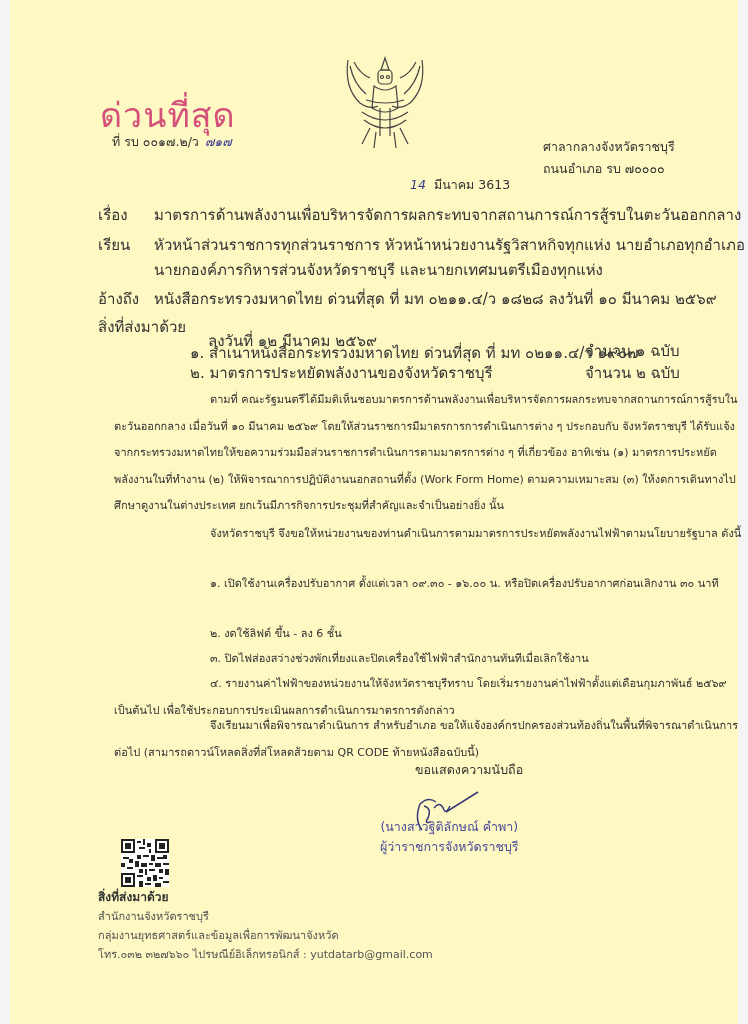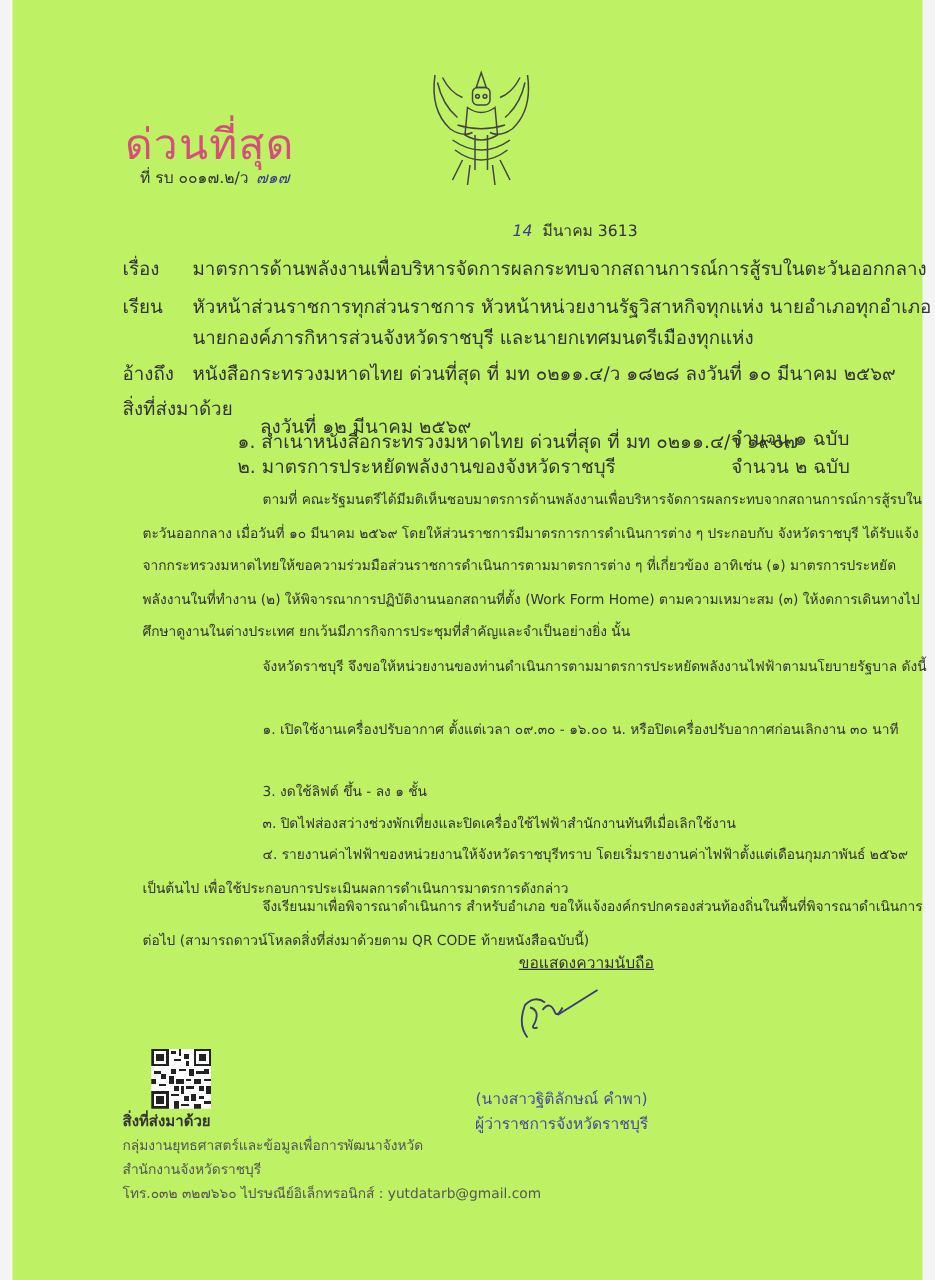--- a/index.html
+++ b/index.html
@@ -5,42 +5,42 @@
   html, body { margin:0; padding:0; }
   body {
     width:748px; height:1024px; overflow:hidden;
     background:#f4f4f4;
     font-family:"DejaVu Sans", sans-serif;
     color:#2b2b2b;
     position:relative;
   }
   .page {
     position:absolute; left:10px; top:0; width:728px; height:1024px;
-    background:#bef264;
+    background:#fef9c3;
   }
   .abs { position:absolute; white-space:nowrap; }
   .txt { font-size:15px; line-height:19px; color:#333; }
   .urgent {
     left:90px; top:88px; font-family:"DejaVu Serif", serif;
     font-size:34px; color:#d4507a; letter-spacing:1px;
   }
   .docno { left:102px; top:132px; font-size:12.5px; color:#333; }
   .docno .hand { color:#3b3b8f; font-style:italic; margin-left:6px; }
   .garuda { left:330px; top:48px; width:90px; height:104px; }
   .addr { left:533px; top:136px; font-size:12.5px; line-height:22px; color:#333; }
   .date { left:400px; top:175px; font-size:12.5px; color:#333; }
   .date .hand { color:#3b3b8f; font-style:italic; margin-right:8px; }
   .label { left:88px; }
   .row-text { left:144px; }
   .para { left:104px; width:630px; white-space:normal; font-size:11px; line-height:26.5px; color:#333; }
   .indent { text-indent:96px; }
   .right-col { left:575px; }
-  .sig-block { left:405px; top:760px; font-size:12.5px; color:#333;text-decoration:underline; }
+  .sig-block { left:405px; top:760px; font-size:12.5px; color:#333; }
   .signature { left:400px; top:790px; width:50px; height:50px; }
-  .name-line { left:370px; top:869px; font-size:12.5px; line-height:20px; color:#4a4a9a; text-align:center; }
+  .name-line { left:370px; top:817px; font-size:12.5px; line-height:20px; color:#4a4a9a; text-align:center; }
   .qr { left:111px; top:839px; width:48px; height:48px; }
   .footer { left:88px; top:888px; font-size:11px; line-height:19px; color:#555; }
   .footer .bold { font-weight:bold; font-size:12px; color:#333; }
 </style>
 </head>
 <body>
 
 <div class="page">
 
   <div class="abs urgent">ด่วนที่สุด</div>
@@ -65,20 +65,24 @@
         <path d="M22 64 Q45 80 68 64"></path>
         <path d="M24 72 Q45 88 66 72"></path>
         <path d="M30 80 L22 96 M60 80 L68 96"></path>
         <path d="M36 84 L34 100 M54 84 L56 100"></path>
         <path d="M40 60 L40 88 M50 60 L50 88"></path>
         <path d="M26 52 Q45 58 64 52"></path>
       </g>
     </svg>
   </div>
 
+  <div class="abs addr">
+    <div>ศาลากลางจังหวัดราชบุรี</div>
+    <div>ถนนอำเภอ  รบ ๗๐๐๐๐</div>
+  </div>
 
   <div class="abs date">
     <span class="hand">14</span><span>มีนาคม 3613</span>
   </div>
 
   <div class="abs txt label" style="top:206px;">เรื่อง</div>
   <div class="abs txt row-text" style="top:206px;text-align:right;">มาตรการด้านพลังงานเพื่อบริหารจัดการผลกระทบจากสถานการณ์การสู้รบในตะวันออกกลาง</div>
 
   <div class="abs txt label" style="top:236px;">เรียน</div>
   <div class="abs txt row-text" style="top:236px;">หัวหน้าส่วนราชการทุกส่วนราชการ หัวหน้าหน่วยงานรัฐวิสาหกิจทุกแห่ง นายอำเภอทุกอำเภอ</div>
@@ -92,25 +96,25 @@
   <div class="abs txt" style="left:198px; top:332px;">ลงวันที่ ๑๒ มีนาคม ๒๕๖๙</div>
   <div class="abs txt right-col" style="top:342px;">จำนวน ๑ ฉบับ</div>
   <div class="abs txt" style="left:180px; top:364px;">๒. มาตรการประหยัดพลังงานของจังหวัดราชบุรี</div>
   <div class="abs txt right-col" style="top:364px;">จำนวน ๒ ฉบับ</div>
 
   <div class="abs para indent" style="top:387px;">ตามที่ คณะรัฐมนตรีได้มีมติเห็นชอบมาตรการด้านพลังงานเพื่อบริหารจัดการผลกระทบจากสถานการณ์การสู้รบในตะวันออกกลาง เมื่อวันที่ ๑๐ มีนาคม ๒๕๖๙ โดยให้ส่วนราชการมีมาตรการการดำเนินการต่าง ๆ ประกอบกับ จังหวัดราชบุรี ได้รับแจ้งจากกระทรวงมหาดไทยให้ขอความร่วมมือส่วนราชการดำเนินการตามมาตรการต่าง ๆ ที่เกี่ยวข้อง อาทิเช่น (๑) มาตรการประหยัดพลังงานในที่ทำงาน (๒) ให้พิจารณาการปฏิบัติงานนอกสถานที่ตั้ง (Work Form Home) ตามความเหมาะสม (๓) ให้งดการเดินทางไปศึกษาดูงานในต่างประเทศ ยกเว้นมีภารกิจการประชุมที่สำคัญและจำเป็นอย่างยิ่ง นั้น</div>
 
   <div class="abs para indent" style="top:521px;">จังหวัดราชบุรี จึงขอให้หน่วยงานของท่านดำเนินการตามมาตรการประหยัดพลังงานไฟฟ้าตามนโยบายรัฐบาล ดังนี้</div>
 
   <div class="abs para indent" style="top:571px;">๑. เปิดใช้งานเครื่องปรับอากาศ ตั้งแต่เวลา ๐๙.๓๐ - ๑๖.๐๐ น. หรือปิดเครื่องปรับอากาศก่อนเลิกงาน ๓๐ นาที</div>
-  <div class="abs para indent" style="top:621px;">3. งดใช้ลิฟต์ ขึ้น - ลง ๑ ชั้น</div>
+  <div class="abs para indent" style="top:621px;">๒. งดใช้ลิฟต์ ขึ้น - ลง 6 ชั้น</div>
   <div class="abs para indent" style="top:646px;">๓. ปิดไฟส่องสว่างช่วงพักเที่ยงและปิดเครื่องใช้ไฟฟ้าสำนักงานทันทีเมื่อเลิกใช้งาน</div>
   <div class="abs para indent" style="top:671px;">๔. รายงานค่าไฟฟ้าของหน่วยงานให้จังหวัดราชบุรีทราบ โดยเริ่มรายงานค่าไฟฟ้าตั้งแต่เดือนกุมภาพันธ์ ๒๕๖๙ เป็นต้นไป เพื่อใช้ประกอบการประเมินผลการดำเนินการมาตรการดังกล่าว</div>
 
-  <div class="abs para indent" style="top:713px;">จึงเรียนมาเพื่อพิจารณาดำเนินการ สำหรับอำเภอ ขอให้แจ้งองค์กรปกครองส่วนท้องถิ่นในพื้นที่พิจารณาดำเนินการต่อไป (สามารถดาวน์โหลดสิ่งที่ส่งมาด้วยตาม QR CODE ท้ายหนังสือฉบับนี้)</div>
+  <div class="abs para indent" style="top:713px;">จึงเรียนมาเพื่อพิจารณาดำเนินการ สำหรับอำเภอ ขอให้แจ้งองค์กรปกครองส่วนท้องถิ่นในพื้นที่พิจารณาดำเนินการต่อไป (สามารถดาวน์โหลดสิ่งที่ส่โหลดส้วยตาม QR CODE ท้ายหนังสือฉบับนี้)</div>
 
   <div class="abs sig-block">ขอแสดงความนับถือ</div>
   <div class="abs signature">
     <svg width="70" height="50" viewBox="0 0 70 50">
       <g fill="none" stroke="#3b3b7a" stroke-width="1.5">
         <path d="M12 40 Q4 30 10 14 Q18 6 26 12"></path>
         <path d="M14 16 Q22 18 18 28 Q14 34 20 32"></path>
         <path d="M24 18 Q30 10 34 20 Q36 24 40 16"></path>
         <path d="M36 22 L68 2"></path>
       </g>
@@ -164,18 +168,18 @@
         <rect x="19" y="19" width="2" height="1"></rect>
           <rect x="9" y="21" width="2" height="3"></rect>
           <rect x="12" y="22" width="3" height="1"></rect>
         <rect x="17" y="22" width="3" height="2"></rect>
           <rect x="21" y="21" width="3" height="1"></rect>
       </g>
     </svg>
   </div>
   <div class="abs footer">
     <div class="bold">สิ่งที่ส่งมาด้วย</div>
+    <div>สำนักงานจังหวัดราชบุรี</div>
     <div>กลุ่มงานยุทธศาสตร์และข้อมูลเพื่อการพัฒนาจังหวัด</div>
-    <div>สำนักงานจังหวัดราชบุรี</div>
     <div>โทร.๐๓๒ ๓๒๗๖๖๐ ไปรษณีย์อิเล็กทรอนิกส์ : yutdatarb@gmail.com</div>
   </div>
 
 </div>
 
 </body></html>

